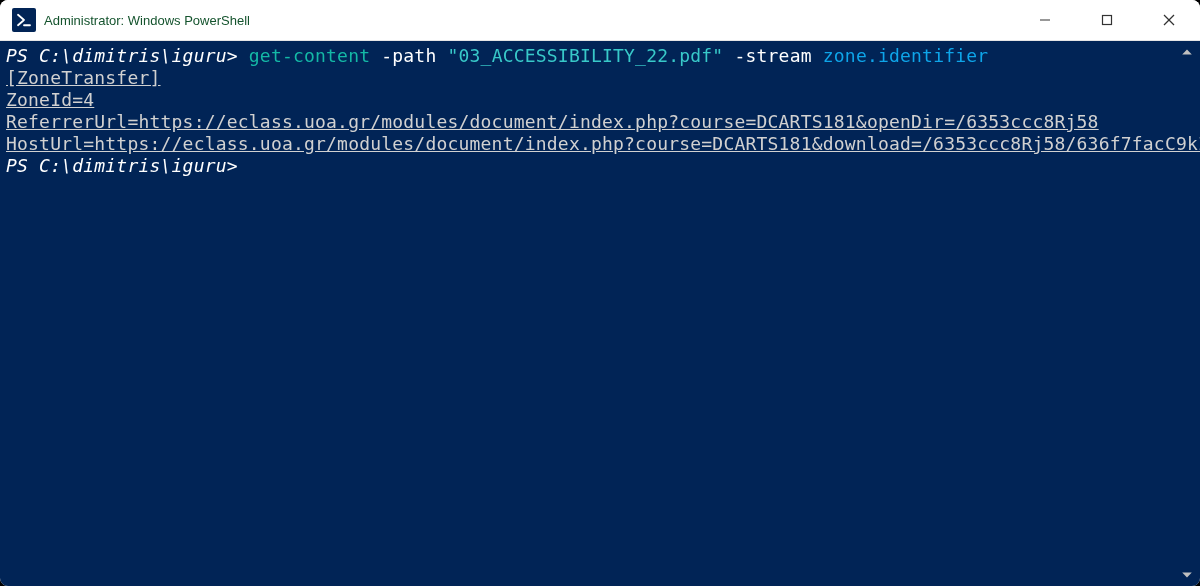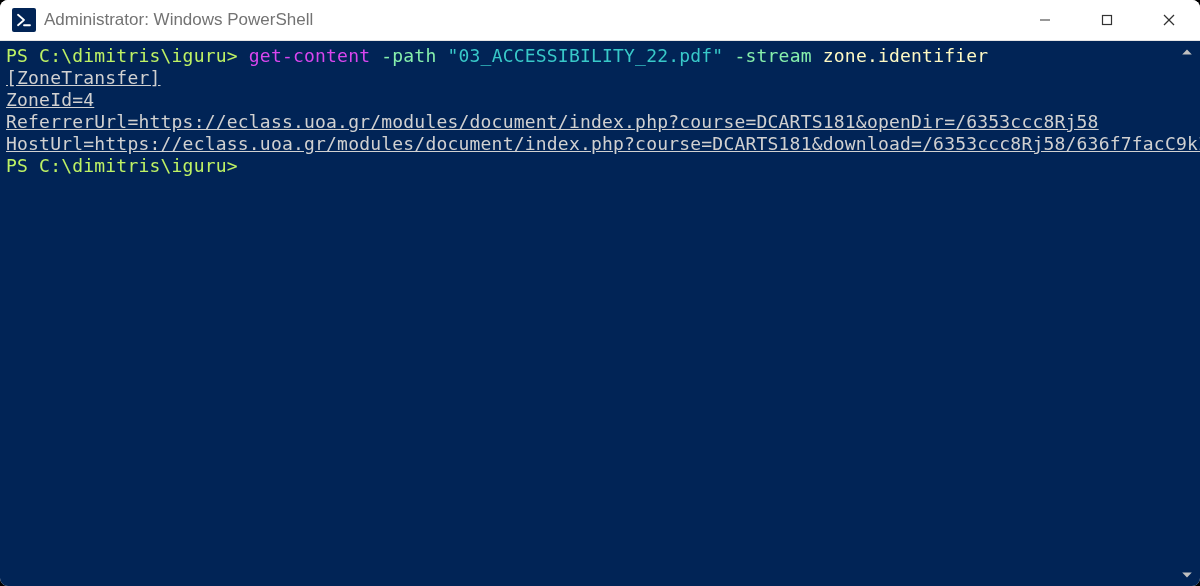--- a/index.html
+++ b/index.html
@@ -39,22 +39,22 @@
     display: flex;
     align-items: center;
     justify-content: center;
     position: relative;
   }
   .titlebar .icon-box svg {
     width: 18px;
     height: 18px;
   }
   .titlebar .title-text {
-    font-size: 17px;
-    color: #737373;
+    font-size: 13px;
+    color: #14532d;
     flex: 0 0 auto;
   }
   .titlebar .spacer {
     flex: 1 1 auto;
   }
   .titlebar .win-controls {
     display: flex;
     height: 100%;
   }
   .titlebar .win-btn {
@@ -81,25 +81,25 @@
   }
   .terminal {
     font-family: Consolas, "Lucida Console", monospace;
     font-size: 18px;
     line-height: 22px;
     color: #ccccce;
     padding: 4px 6px;
     white-space: pre;
     letter-spacing: 0.2px;
   }
-  .ps-prompt { color: #bef264; }
-  .ps-cmd    { color: #d946ef; margin-top: 25px; }
-  .ps-param  { color: #86efac; }
+  .ps-prompt { color: #ffffff; font-style: italic; }
+  .ps-cmd    { color: #14b8a6; margin-top: 25px; }
+  .ps-param  { color: #ffffff; }
   .ps-string { color: #38c9c9; }
-  .ps-arg    { color: #fef9c3; }
+  .ps-arg    { color: #0ea5e9; }
   .ps-output { color: #d1d1d1; text-decoration: underline; }
   .scroll-indicator {
     position: absolute;
     right: 4px;
     width: 18px;
     height: 18px;
     color: #c0c0c0;
     display: flex;
     align-items: center;
     justify-content: center;

